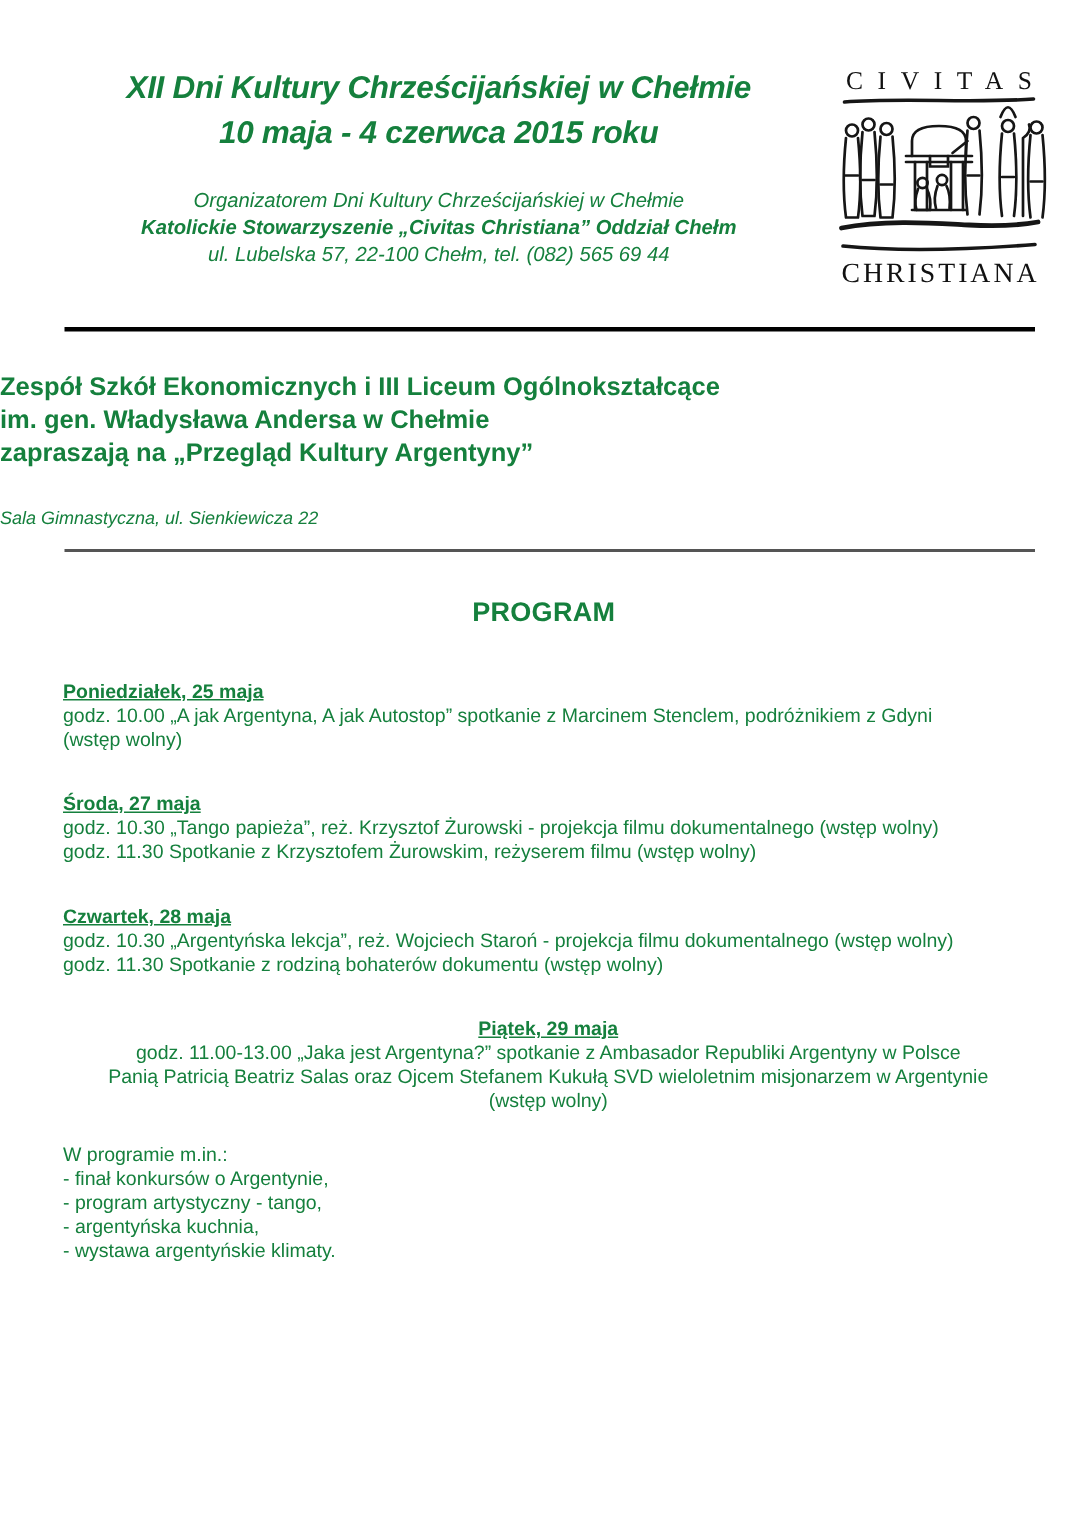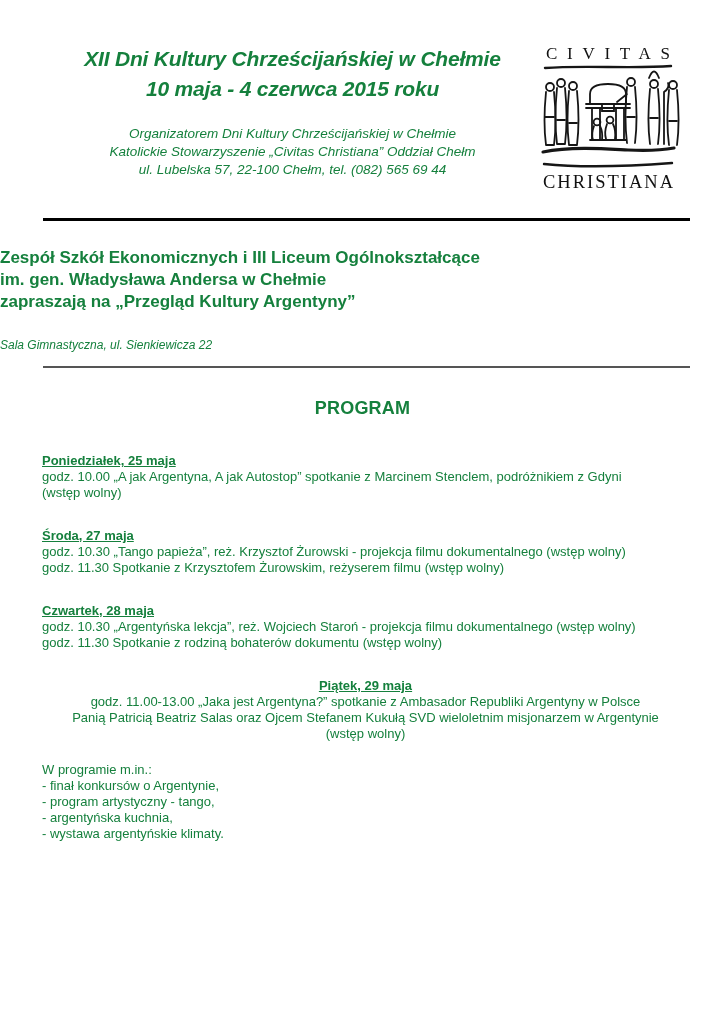--- a/index.html
+++ b/index.html
@@ -32,25 +32,25 @@
   }
   .organizer {
     width: 505px;
     margin-left: 40px;
     margin-top: 21px;
     text-align: center;
     font-style: italic;
     font-size: 13.5px;
     line-height: 18px;
   }
-  .org-bold { font-weight: normal; }
+  .org-bold { font-weight: bold; }
   .logo {
     position: absolute;
     top: 42px;
-    right: 42px;
+    right: 24px;
     width: 150px;
     height: 158px;
   }
   .logo svg { display: block; }
   .logo text {
     font-family: "Liberation Serif", serif;
     fill: #111111;
   }
   .logo .logo-word-top { font-size: 17px; }
   .logo .logo-word-bottom { font-size: 18.5px; }

